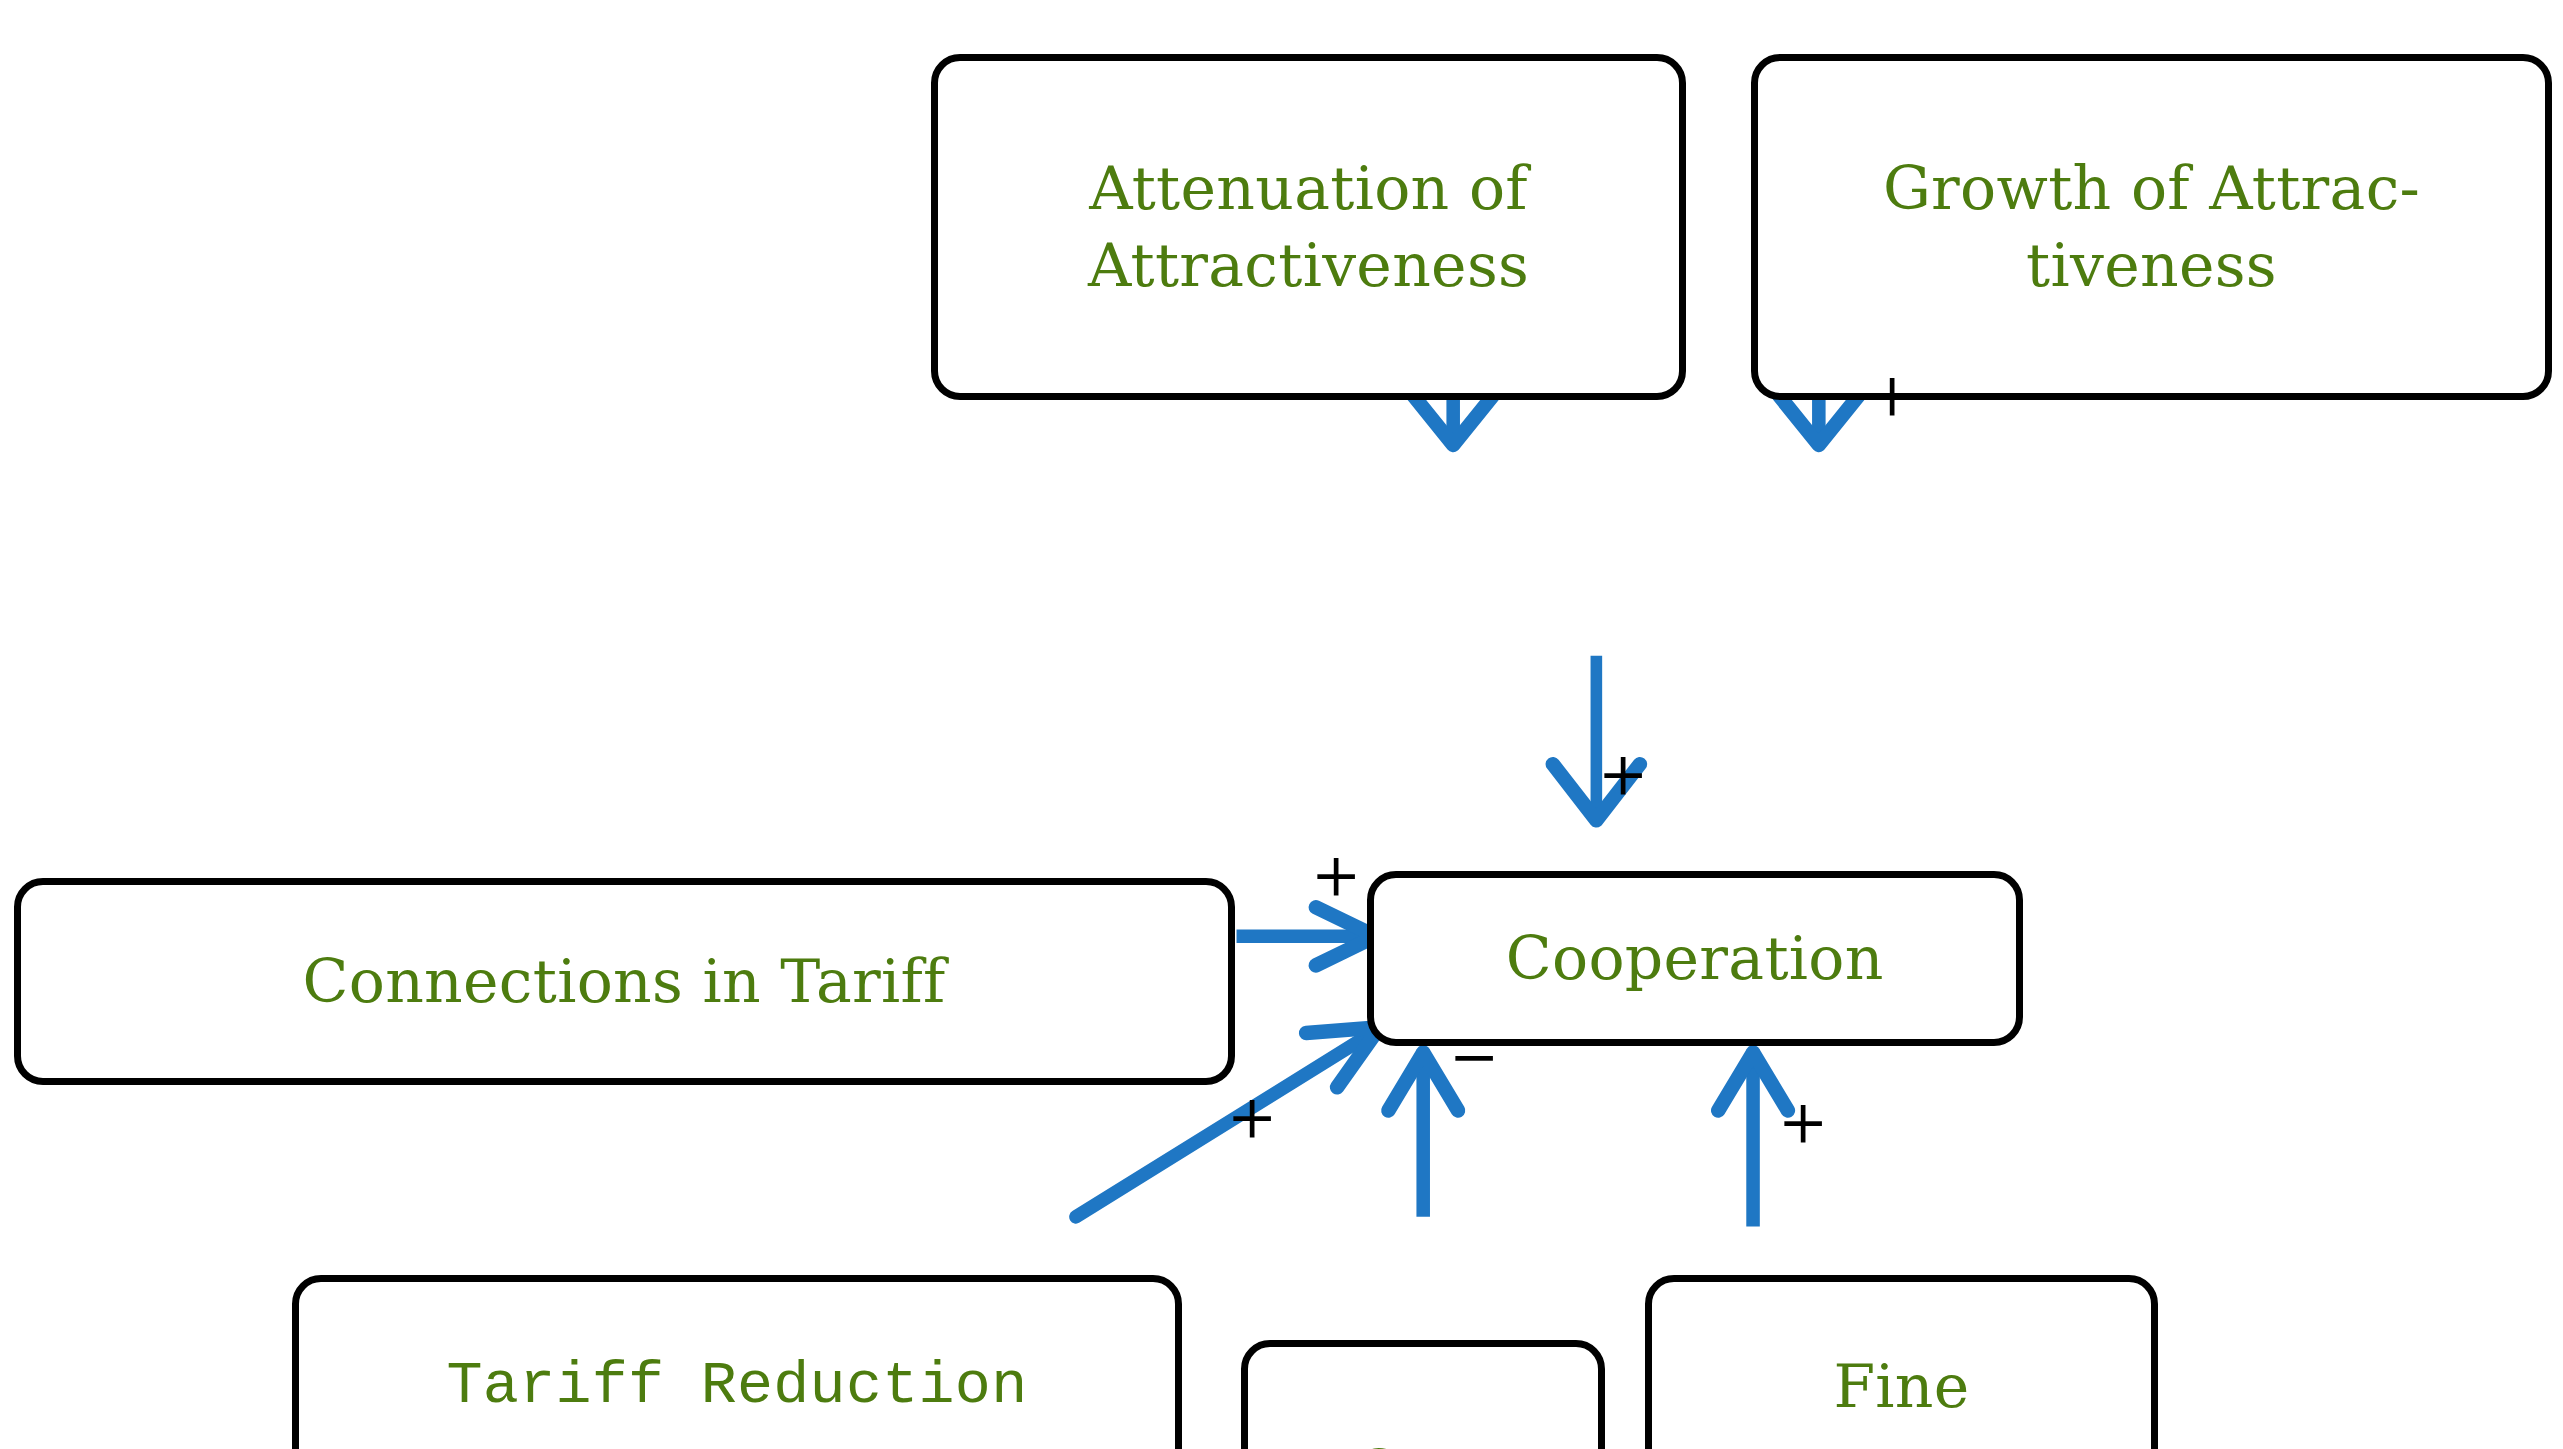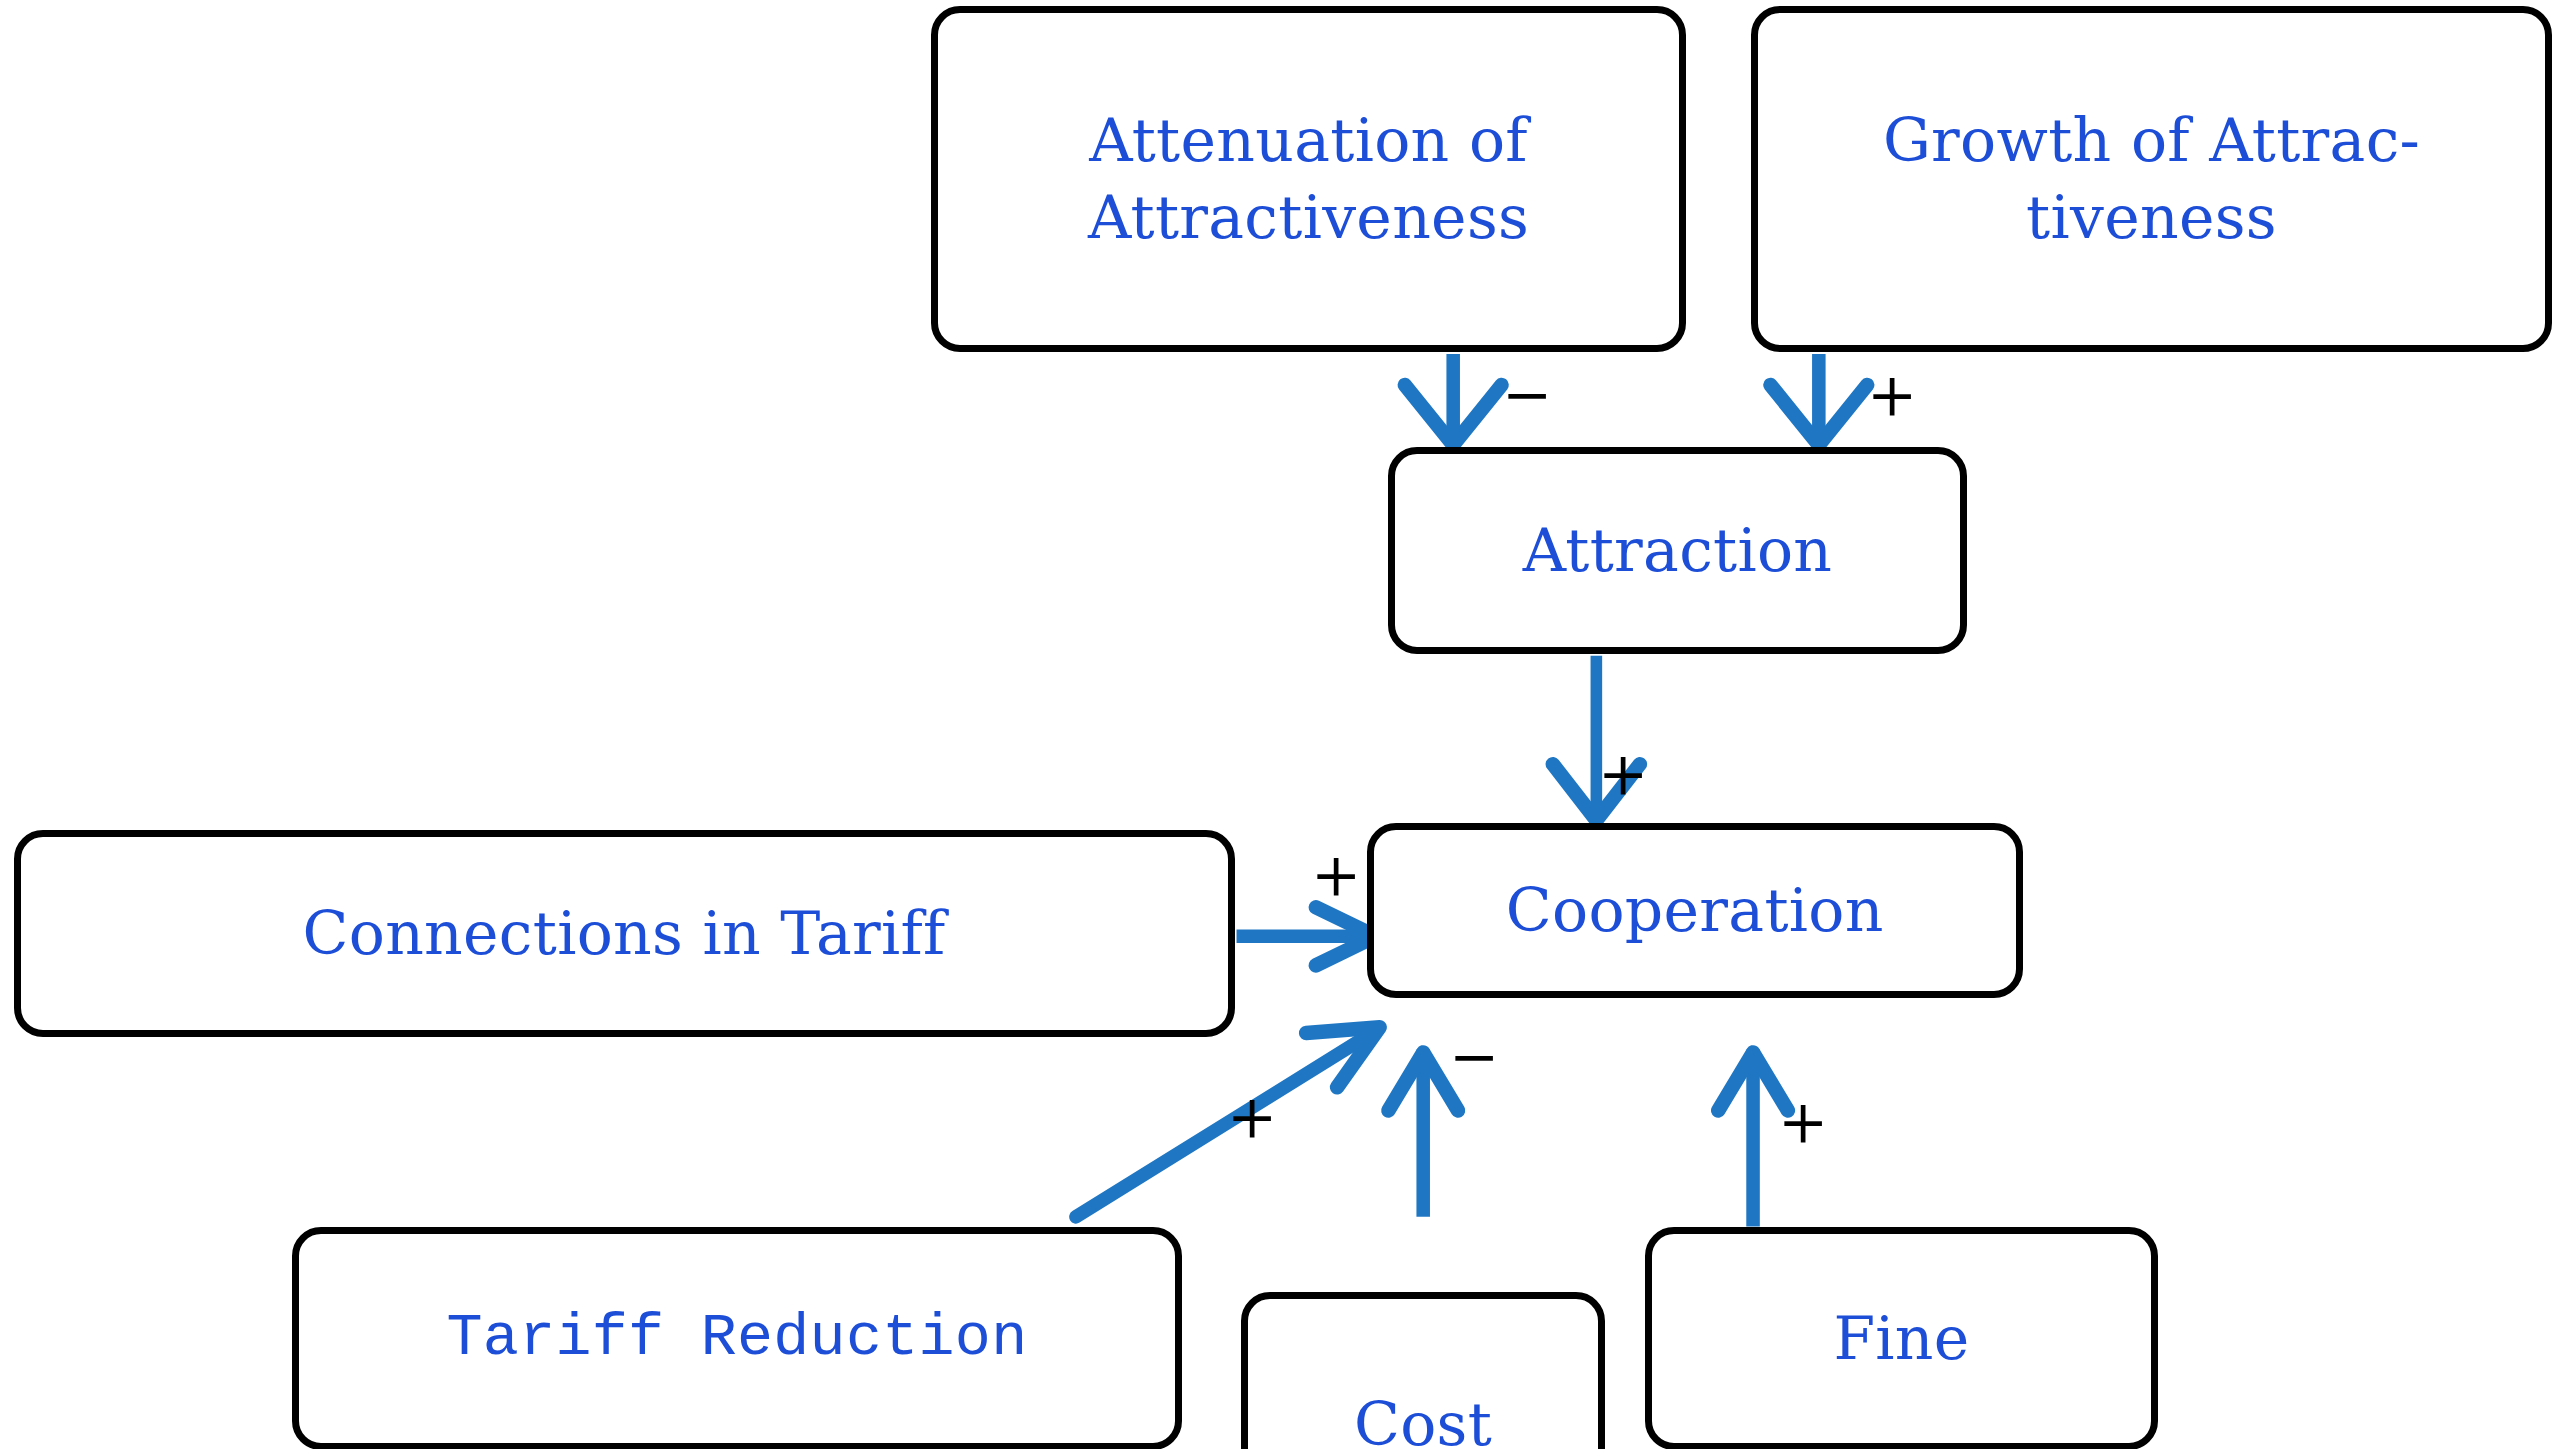--- a/index.html
+++ b/index.html
@@ -29,26 +29,27 @@
   .node {
     position: absolute;
     box-sizing: border-box;
     border: 7.7px solid #000000;
     border-radius: 29px;
     background: #ffffff;
     display: flex;
     align-items: center;
     justify-content: center;
     text-align: center;
-    color: #1d4ed8;
+    color: #4d7c0f;
     font-family: "DejaVu Serif", "Liberation Serif", serif;
     font-size: 60px;
     line-height: 1.28;
     letter-spacing: 0.3px;
     padding: 3.9px 13.5px;
+    margin-top: 48px;
   }
   .node-label {
     display: block;
     width: 100%;
     white-space: pre-line;
   }
   .sign {
     position: absolute;
     color: #000000;
     font-family: "DejaVu Serif", "Liberation Serif", serif;
@@ -121,23 +122,20 @@
   <div class="node" id="node-attenuation">
     <span class="node-label">Attenuation of
 Attractiveness</span>
   </div>
 
   <div class="node" id="node-growth">
     <span class="node-label">Growth of Attrac-
 tiveness</span>
   </div>
 
-  <div class="node" id="node-attraction">
-    <span class="node-label">Attraction</span>
-  </div>
 
   <div class="node" id="node-cooperation">
     <span class="node-label">Cooperation</span>
   </div>
 
   <div class="node" id="node-connections">
     <span class="node-label">Connections in Tariff</span>
   </div>
 
   <div class="node" id="node-tariff">

